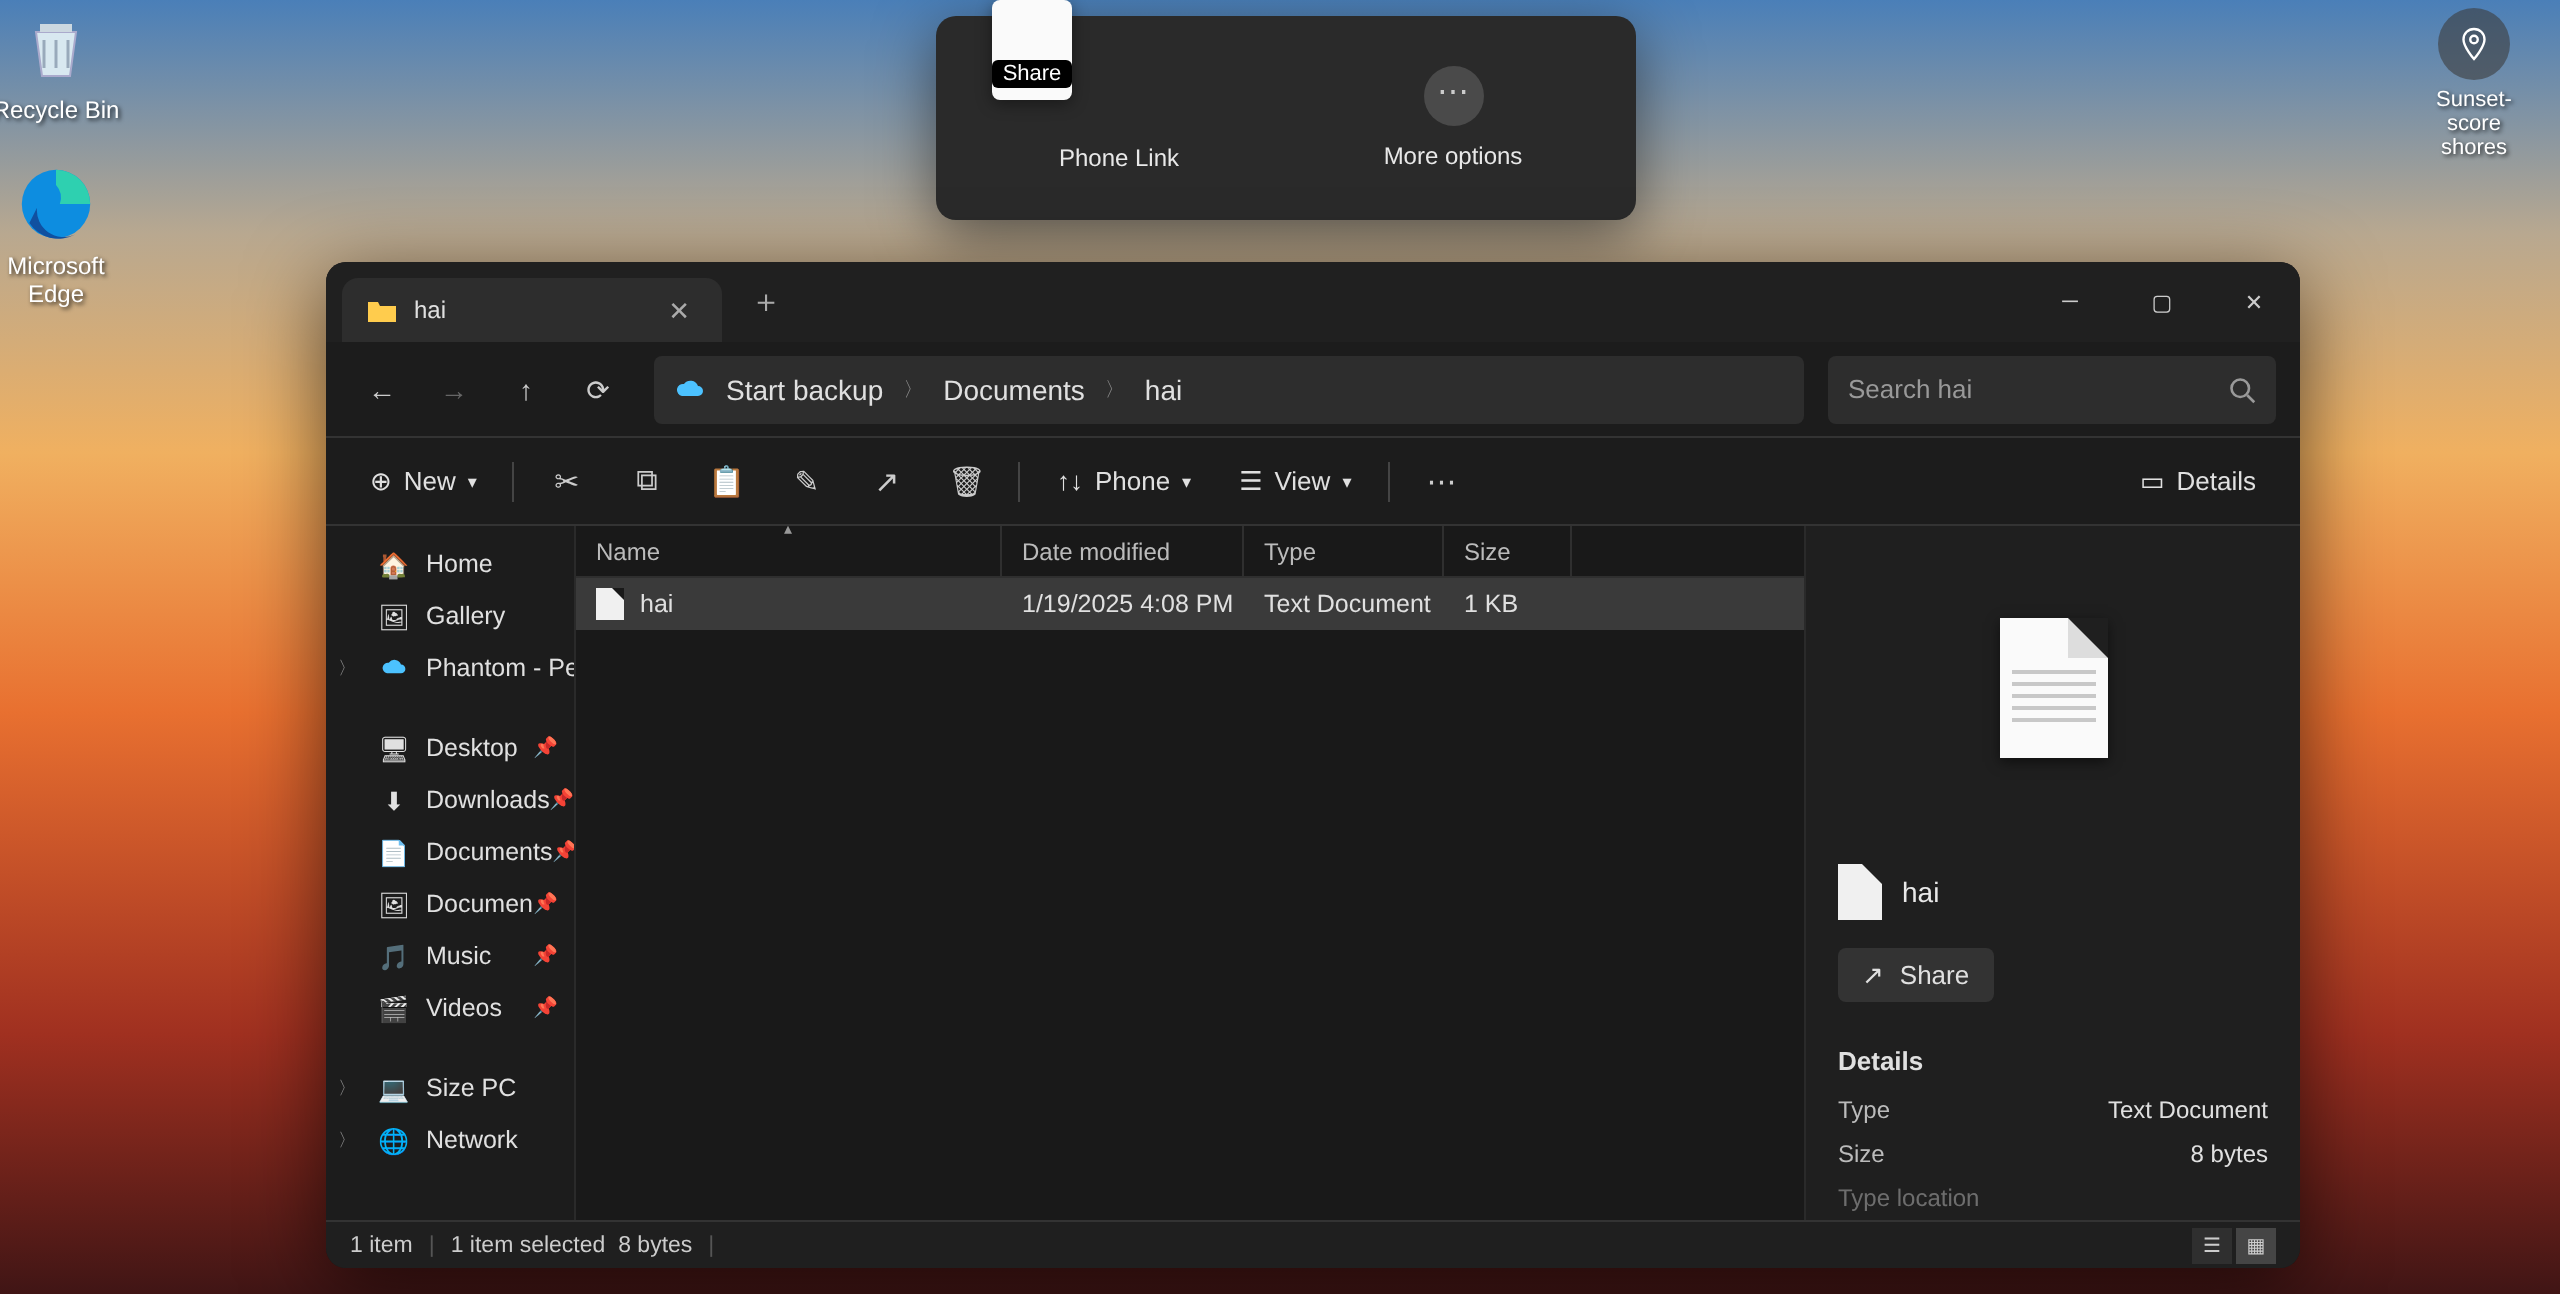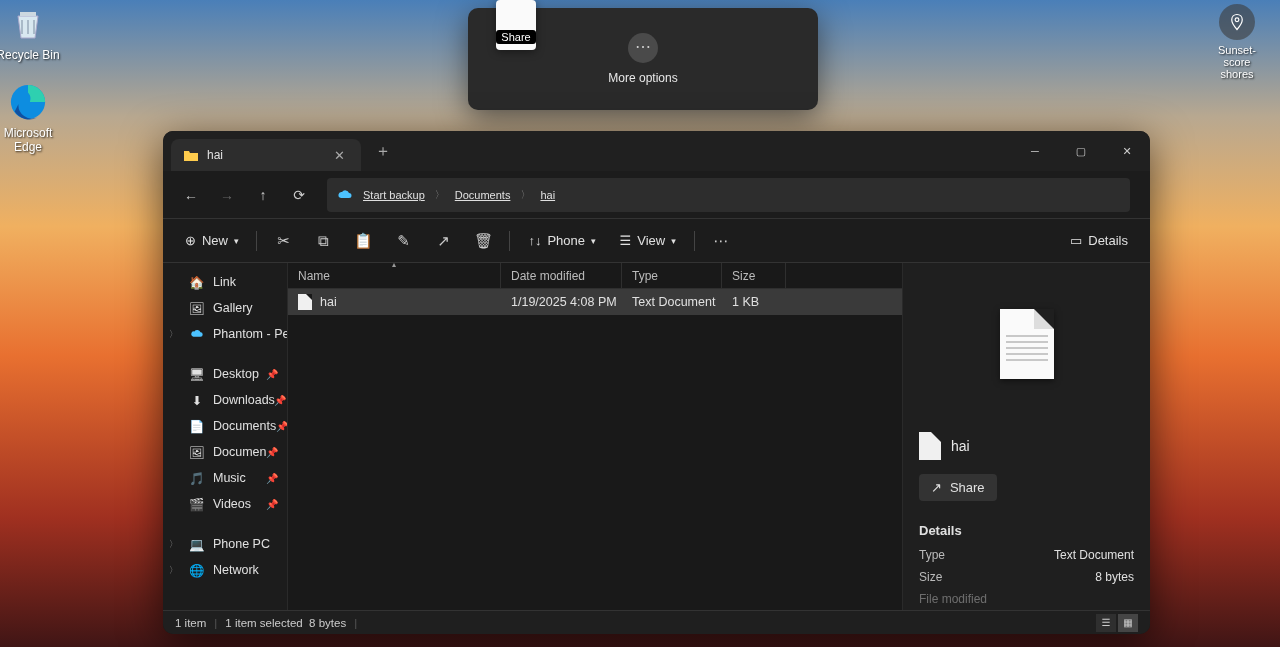--- a/index.html
+++ b/index.html
@@ -44,21 +44,21 @@
 .tab .ttxt { color: #e0e0e0; font-size: 12px; flex: 1; }
 .tab .tx { color: #aaa; font-size: 13px; cursor: pointer; padding: 2px 4px; }
 .newtab { color: #aaa; font-size: 16px; padding: 0 14px; cursor: pointer; }
 .winctrl { margin-left: auto; display: flex; }
 .winctrl div { width: 46px; height: 40px; display: flex; align-items: center; justify-content: center; color: #ccc; cursor: pointer; font-size: 11px; }
 
 .addrbar { height: 48px; background: #1c1c1c; display: flex; align-items: center; padding: 0 12px; gap: 4px; border-bottom: 1px solid #333; }
 .navbtn { width: 32px; height: 32px; display: flex; align-items: center; justify-content: center; color: #ccc; cursor: pointer; border-radius: 4px; font-size: 14px; }
 .crumbs { flex: 1; height: 34px; background: #2d2d2d; border-radius: 4px; display: flex; align-items: center; padding: 0 10px; gap: 4px; margin: 0 8px; }
 .crumbs .cic { color: #4cc2ff; font-size: 14px; }
-.crumbs .cseg { color: #e0e0e0; font-size: 11px; padding: 4px 6px; cursor: pointer; border-radius: 3px; text-decoration: underline; }
+.crumbs .cseg { color: #e0e0e0; font-size: 14px; padding: 4px 6px; cursor: pointer; border-radius: 3px; }
 .crumbs .chev { color: #888; font-size: 10px; }
 .search { width: 224px; height: 34px; background: #2d2d2d; border-radius: 4px; display: flex; align-items: center; padding: 0 10px; }
 .search input { flex: 1; background: none; border: none; color: #e0e0e0; font-size: 13px; outline: none; }
 .search input::placeholder { color: #999; }
 .search .sic { color: #999; font-size: 14px; }
 
 .toolbar { height: 44px; display: flex; align-items: center; padding: 0 12px; gap: 4px; border-bottom: 1px solid #333; }
 .tbtn { height: 32px; padding: 0 10px; display: flex; align-items: center; gap: 6px; color: #e0e0e0; font-size: 13px; cursor: pointer; border-radius: 4px; }
 .tbtn.icon-only { width: 36px; padding: 0; justify-content: center; font-size: 15px; color: #ccc; }
 .tsep { width: 1px; height: 20px; background: #444; margin: 0 4px; }
@@ -147,20 +147,24 @@
   </div>
   <div class="lbl" style="white-space:pre-line">Sunset-score
 shores</div>
 </div>
 
 <div class="share-pop">
   <div class="drag-chip">
     <div class="tag">Share</div>
   </div>
   <div class="share-opt">
+    <div class="oic" style="background:transparent"></div>
+    <div class="olbl">Phone Link</div>
+  </div>
+  <div class="share-opt">
     <div class="more-dots">⋯</div>
     <div class="olbl">More options</div>
   </div>
 </div>
 
 <div class="explorer">
   <div class="titlebar">
     <div class="tab">
       <div class="tic">
         <svg width="16" height="16" viewBox="0 0 16 16">
@@ -188,20 +192,29 @@
         <svg width="16" height="16" viewBox="0 0 16 16">
             <path d="M4 11 A3 3 0 0 1 5 5 A4 4 0 0 1 12 6 A2.5 2.5 0 0 1 12 11 Z" fill="#4cc2ff"></path>
           </svg>
       </span>
       <span class="cseg">Start backup</span>
       <span class="chev">〉</span>
       <span class="cseg">Documents</span>
       <span class="chev">〉</span>
       <span class="cseg">hai</span>
     </div>
+    <div class="search">
+      <input placeholder="Search hai" style="">
+      <span class="sic">
+        <svg width="14" height="14" viewBox="0 0 16 16">
+            <circle cx="7" cy="7" r="5" stroke="#999" stroke-width="1.5" fill="none"></circle>
+            <line x1="11" y1="11" x2="15" y2="15" stroke="#999" stroke-width="1.5"></line>
+          </svg>
+      </span>
+    </div>
   </div>
 
   <div class="toolbar">
     <div class="tbtn">
       <span>⊕</span>
       <span>New</span>
       <span style="font-size:9px">▾</span>
     </div>
     <div class="tsep"></div>
     <div class="tbtn icon-only" title="Cut">✂</div>
@@ -227,21 +240,21 @@
     <div class="tbtn">
       <span>▭</span>
       <span>Details</span>
     </div>
   </div>
 
   <div class="body">
     <div class="sidebar">
       <div class="sitem">
           <span class="sic">🏠</span>
-          <span>Link</span>
+          <span>Home</span>
         </div>
       <div class="sitem">
           <span class="sic">🖼</span>
           <span>Gallery</span>
         </div>
       <div class="sitem">
           <span class="exp">〉</span>
           <span class="sic">
             <svg width="14" height="14" viewBox="0 0 16 16">
               <path d="M4 11 A3 3 0 0 1 5 5 A4 4 0 0 1 12 6 A2.5 2.5 0 0 1 12 11 Z" fill="#4cc2ff"></path>
@@ -277,21 +290,21 @@
         </div>
       <div class="sitem">
           <span class="sic">🎬</span>
           <span>Videos</span>
           <span class="pin">📌</span>
         </div>
       <div class="sgap"></div>
       <div class="sitem">
           <span class="exp">〉</span>
           <span class="sic">💻</span>
-          <span>Phone PC</span>
+          <span>Size PC</span>
         </div>
       <div class="sitem">
           <span class="exp">〉</span>
           <span class="sic">🌐</span>
           <span>Network</span>
         </div>
     </div>
 
     <div class="filepane">
       <div class="listarea">
@@ -344,21 +357,21 @@
         <div class="d-hdr">Details</div>
         <div class="d-prop">
             <span class="k">Type</span>
             <span class="v">Text Document</span>
           </div>
         <div class="d-prop">
             <span class="k">Size</span>
             <span class="v">8 bytes</span>
           </div>
         <div class="d-prop" style="opacity:0.5">
-            <span class="k">File modified</span>
+            <span class="k">Type location</span>
           </div>
       </div>
     </div>
   </div>
 
   <div class="status">
     <span>1 item</span>
     <span class="sep">|</span>
     <span>1 item selected</span>&nbsp;&nbsp;
     <span>8 bytes</span>

